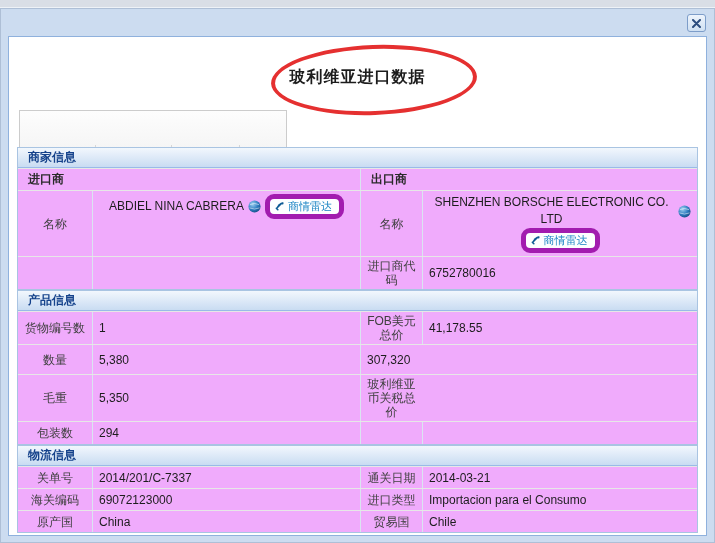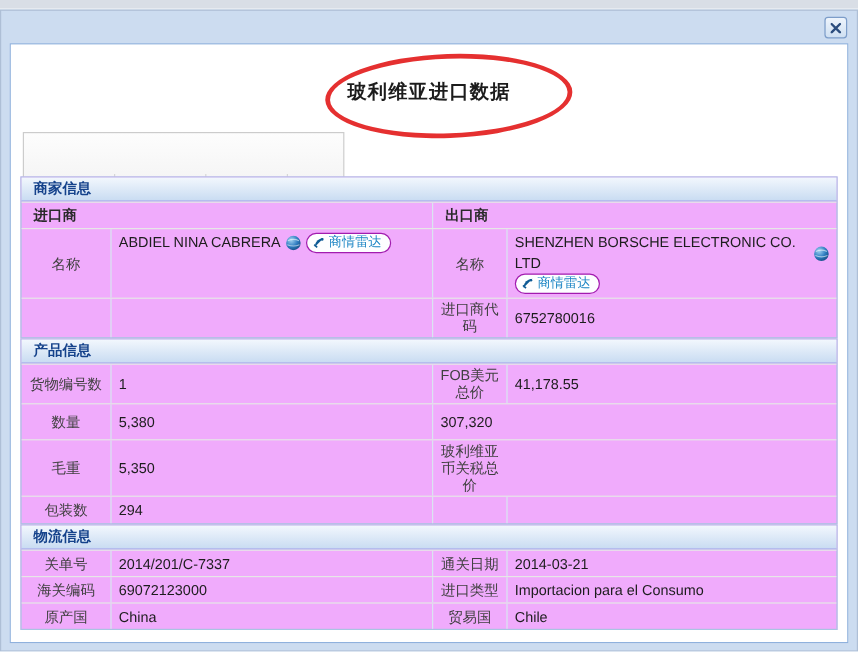--- a/index.html
+++ b/index.html
@@ -63,28 +63,28 @@
   }
   .t-row:first-of-type{border-top:none;}
   .t-row.sub{grid-template-columns:342px 1fr;}
   .t-cell{
     padding:2px 6px;display:flex;align-items:center;
     font-size:12px;box-sizing:border-box;min-width:0;
   }
   .lbl{justify-content:center;text-align:center;color:#404040;line-height:14px;}
   .val{color:#1d1d1d;}
   .sub-lbl{font-weight:bold;color:#2a2a2a;padding-left:10px;}
-  .vline{border-left:1px solid #dae4f0;}
+  .vline{border-left:1px solid #dae4f0;text-align:center;}
   .h21{min-height:21px;} .h36{min-height:36px;} .h28{min-height:28px;}
   .h29{min-height:29px;} .h22{min-height:22px;}
   .name-cell{display:block;padding:3px 6px;line-height:17px;}
   .name-cell .inline{display:inline-flex;align-items:center;gap:4px;vertical-align:middle;}
   .badge{
     display:inline-flex;align-items:center;gap:3px;
-    border:1px solid #a21caf;border-radius:9px;
+    border:5px solid #a21caf;border-radius:9px;
     padding:0px 7px 1px 5px;height:14px;
     font-size:11px;color:#1b84c4;background:#fdfeff;cursor:pointer;
     vertical-align:middle;white-space:nowrap;
   }
   .globe{display:inline-block;vertical-align:middle;cursor:pointer;line-height:0;}
 </style>
 </head>
 <body>
 
 <div class="top-strip"></div>

